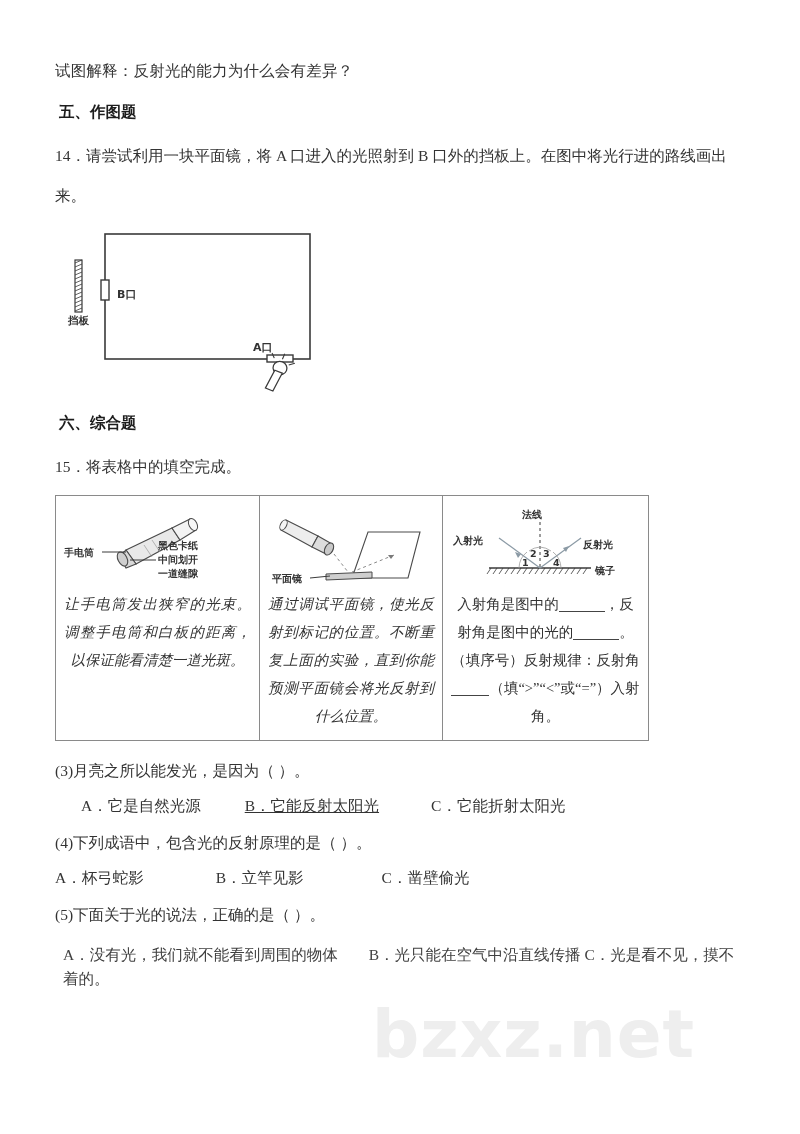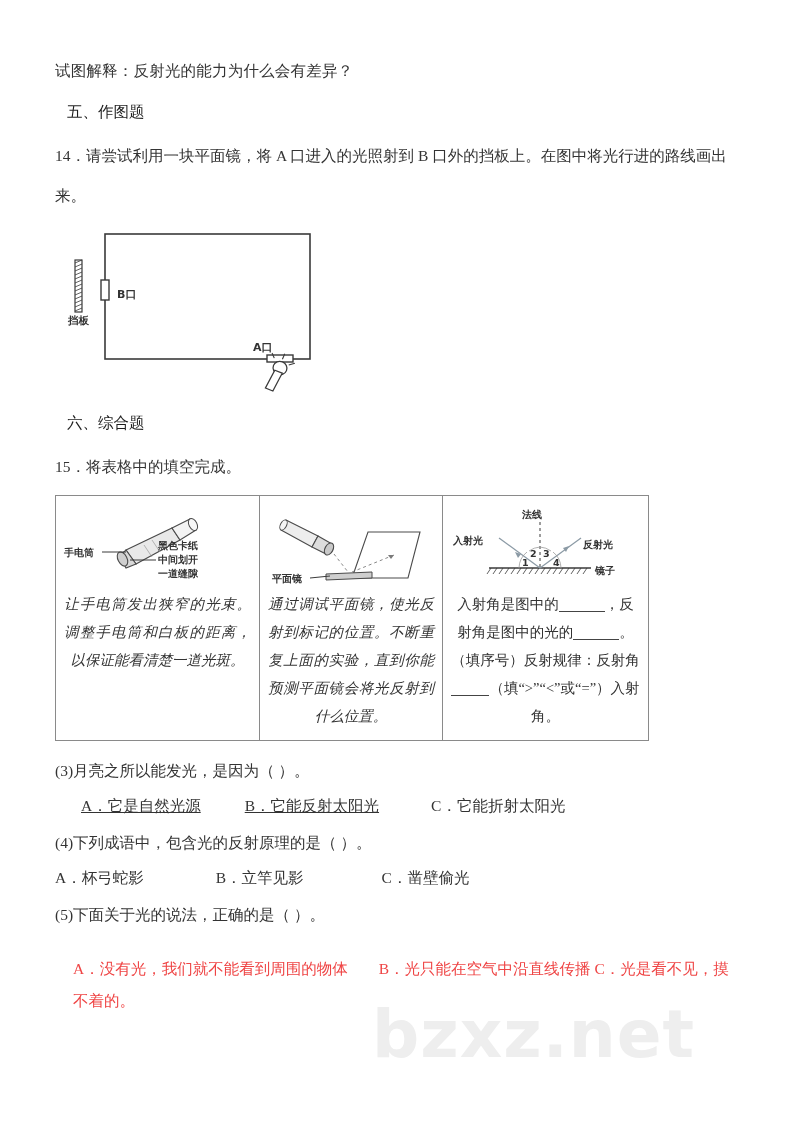--- a/index.html
+++ b/index.html
@@ -31,49 +31,49 @@
   .para {
     font-size: 15.5px;
     line-height: 30px;
     letter-spacing: 0.2px;
     color: #333;
     margin: 0 0 10px 0;
   }
   .section-head {
     font-size: 15.5px;
     line-height: 28px;
-    font-weight: normal;
+    font-weight: bold;
     color: #1d1d1d;
-    margin: 12px 0 10px 12px;
+    margin: 12px 0 10px 4px;
   }
   .q-text {
     font-size: 15.5px;
     line-height: 40px;
     color: #333;
     margin: 0;
   }
   .opts {
     font-size: 15.5px;
     line-height: 30px;
     color: #333;
     margin: 0 0 2px 0;
     display: flex;
   }
   .opts .opt {
     white-space: nowrap;
   }
-  .opt-a { margin-left: 26px; text-decoration: underline; }
+  .opt-a { margin-left: 26px; }
   .opt-b { margin-left: 44px; text-decoration: underline; }
   .opt-c { margin-left: 52px; }
 
   .opts-flat {
     font-size: 15.5px;
-    line-height: 32px;
-    color: #ef4444;
-    margin: 18px;
+    line-height: 24px;
+    color: #404040;
+    margin: 8px;
   }
 
   
   .fig14 {
     position: relative;
     width: 700px;
     height: 175px;
     margin: 6px 0 4px 0;
   }
 

